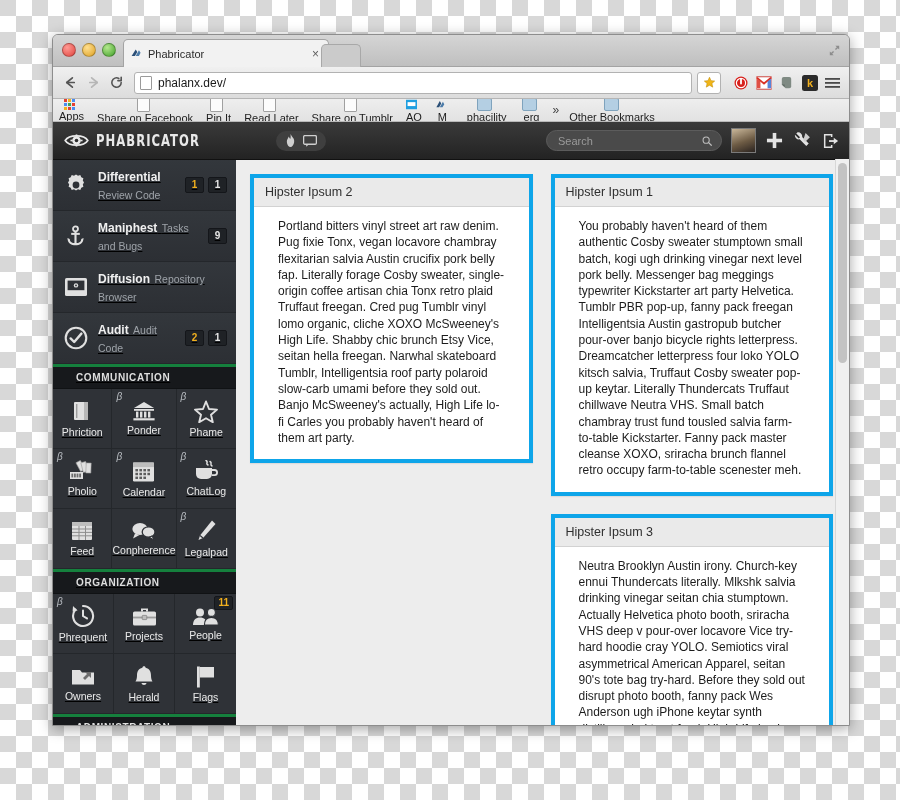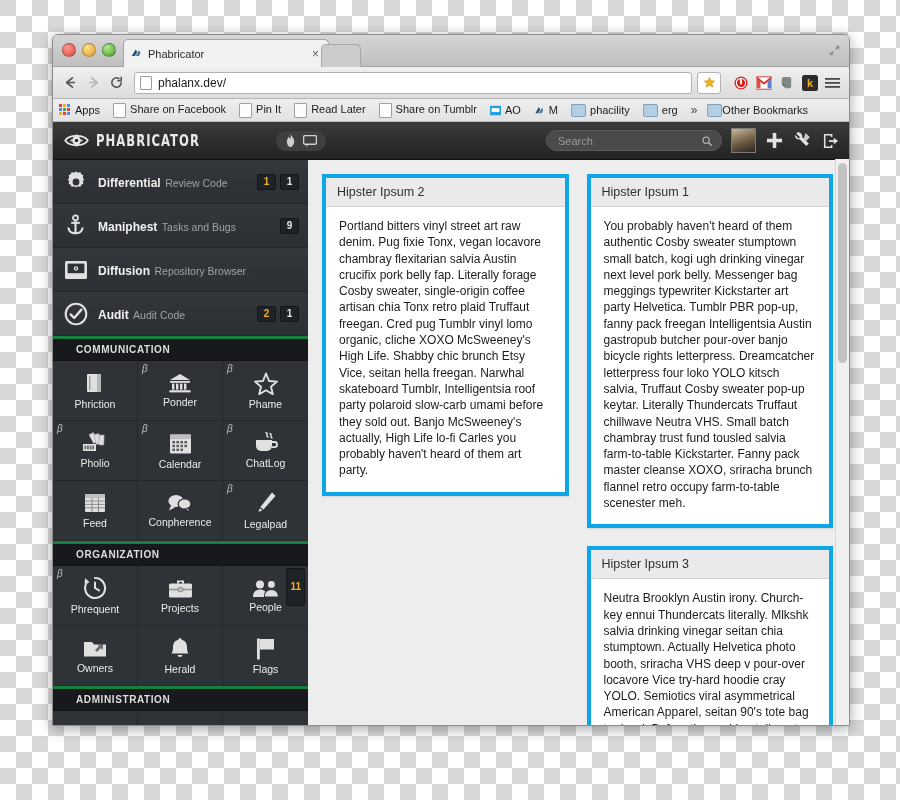--- a/index.html
+++ b/index.html
@@ -60,21 +60,21 @@
   .star-box{width:22px;height:20px;background:#fff;border:1px solid #b2b2b2;border-radius:3px;
             display:flex;align-items:center;justify-content:center;margin-right:6px;}
   .ext{width:19px;height:19px;margin-left:4px;display:flex;align-items:center;justify-content:center;}
 
   
   .bookmarks{
     height:22px;background:linear-gradient(#eeeeee,#e2e2e2);
     border-bottom:1px solid #b9b9b9;display:flex;align-items:center;
     padding:0 6px;font-size:11px;color:#1d1d1d;overflow:hidden;
   }
-  .bm{display:flex;align-items:flex-start;margin-right:13px;white-space:nowrap;}
+  .bm{display:flex;align-items:center;margin-right:13px;white-space:nowrap;flex-direction:column;}
   .bm-ico{width:11px;height:13px;margin-right:4px;flex:none;}
   .bm-doc{background:#fcfcfc;border:1px solid #a0a0a0;border-radius:1px;}
   .bm-folder{width:13px;height:11px;background:#b4cfe3;border:1px solid #7fa3bd;border-radius:1px 2px 2px 2px;}
   .bm-chev{margin-right:10px;color:#444;font-size:12px;}
   .apps-grid{display:grid;grid-template-columns:repeat(3,3px);grid-template-rows:repeat(3,3px);gap:1px;margin-right:5px;}
   .apps-grid i{display:block;width:3px;height:3px;}
 
   
   .app{position:relative;height:604px;background:#ededed;overflow:hidden;}
   .phab-header{
@@ -102,21 +102,21 @@
     font-family:"Liberation Sans",sans-serif;
   }
   .searchbox input::placeholder{color:#9a9a9a;}
   .avatar{width:23px;height:23px;border:1px solid #7a7a7a;overflow:hidden;flex:none;
           background:linear-gradient(160deg,#c9b79a,#6d5b44 55%,#2a2320);}
   .hdr-ico{width:19px;height:19px;display:flex;align-items:center;justify-content:center;}
 
   .body-row{display:flex;height:567px;}
 
   
-  .sidebar{width:255px;flex:none;background:#404040;overflow:hidden;}
+  .sidebar{width:183px;flex:none;background:#404040;overflow:hidden;text-decoration:underline;}
   .nav-item{
     display:flex;align-items:center;padding:7px 9px;border-bottom:1px solid #24272b;
     background:linear-gradient(#33373c,#2c2f34);min-height:29px;
   }
   .nav-ico{width:27px;height:27px;margin-right:9px;flex:none;display:flex;align-items:center;justify-content:center;}
   .nav-txt{flex:1;min-width:0;}
   .nav-name{font-size:12px;font-weight:bold;color:#f0f0f0;line-height:14px;}
   .nav-sub{font-size:10.5px;color:#9ea3a9;line-height:13px;}
   .badges{display:flex;gap:4px;flex:none;}
   .badge{
@@ -133,32 +133,32 @@
   .tile{
     position:relative;height:60px;border-right:1px solid #24272b;border-bottom:1px solid #24272b;
     background:#2f3237;display:flex;flex-direction:column;align-items:center;justify-content:center;gap:3px;
     box-sizing:border-box;
   }
   .tile:nth-child(3n){border-right:none;}
   .tile-label{font-size:10.5px;color:#eaeaea;line-height:12px;text-align:center;}
   .tile-beta{position:absolute;left:4px;top:2px;font-size:10px;color:#b9bdc2;font-style:italic;}
   .tile-badge{
     position:absolute;right:3px;top:2px;font-size:10px;font-weight:bold;color:#f2b01e;
-    background:#1f2226;border:1px solid #14161a;border-radius:2px;padding:12px 3px;line-height:12px;
+    background:#1f2226;border:1px solid #14161a;border-radius:2px;padding:0 3px;line-height:12px;
   }
 
   
   .content{flex:1;background:#ededed;display:flex;gap:18px;padding:14px 16px 0 14px;box-sizing:border-box;overflow:hidden;}
   .col{flex:1;min-width:0;display:flex;flex-direction:column;gap:18px;}
   .card{background:#fff;border:4px solid #0ea5e9;box-shadow:0 1px 1px rgba(0,0,0,.07);}
   .card-head{
     background:#eaeaea;border-bottom:1px solid #d2d2d2;
     padding:7px 11px;font-size:12.5px;color:#2f2f2f;
   }
-  .card-body{padding:11px 13px 13px;font-size:12px;line-height:16.3px;color:#1c1c1c;}
+  .card-body{padding:11px 24px 13px;font-size:12px;line-height:16.3px;color:#1c1c1c;}
   .scroll-track{position:absolute;right:0;top:37px;width:13px;height:567px;background:#f0f0f0;border-left:1px solid #d7d7d7;}
   .scroll-thumb{position:absolute;right:2px;top:4px;width:9px;height:200px;background:#c3c3c3;border-radius:5px;}
 </style>
 </head>
 <body>
 
 <div class="stage">
  <div class="window">
 
   <div class="tabstrip">

